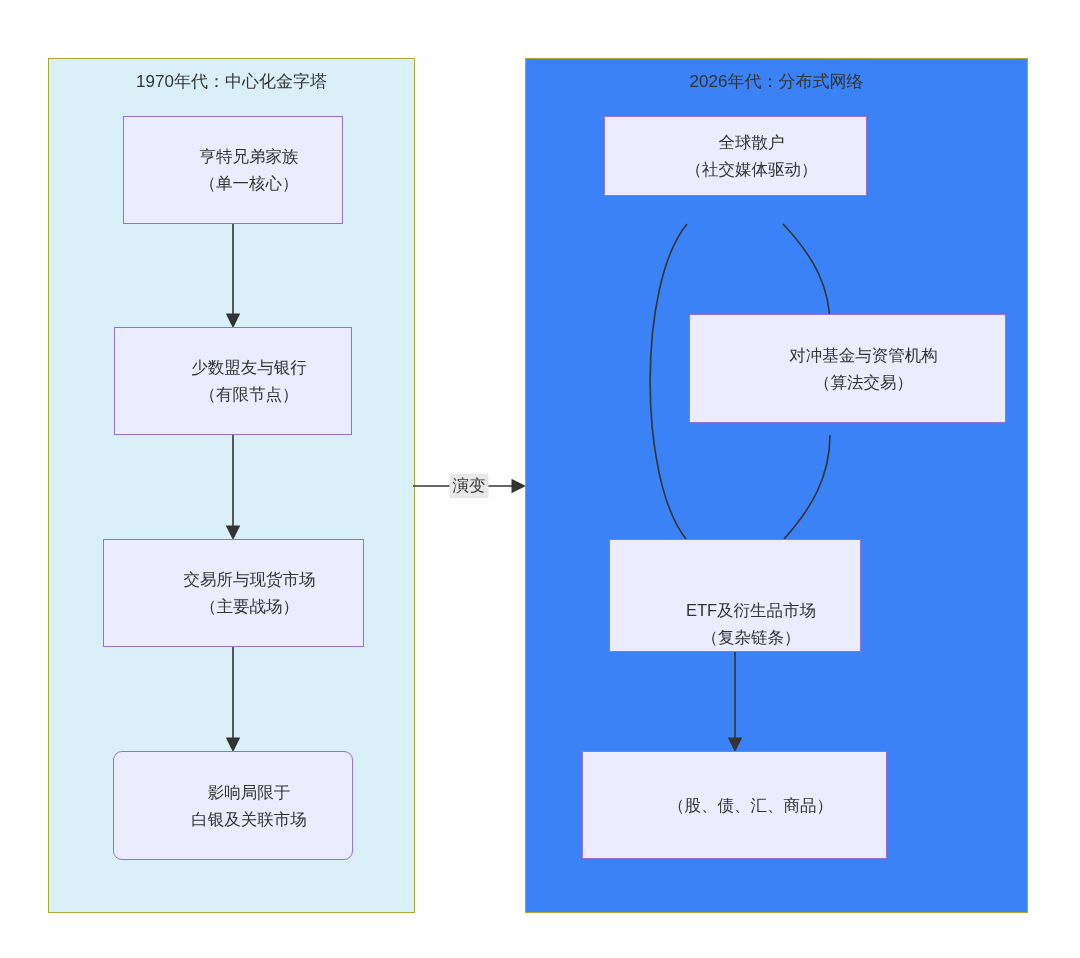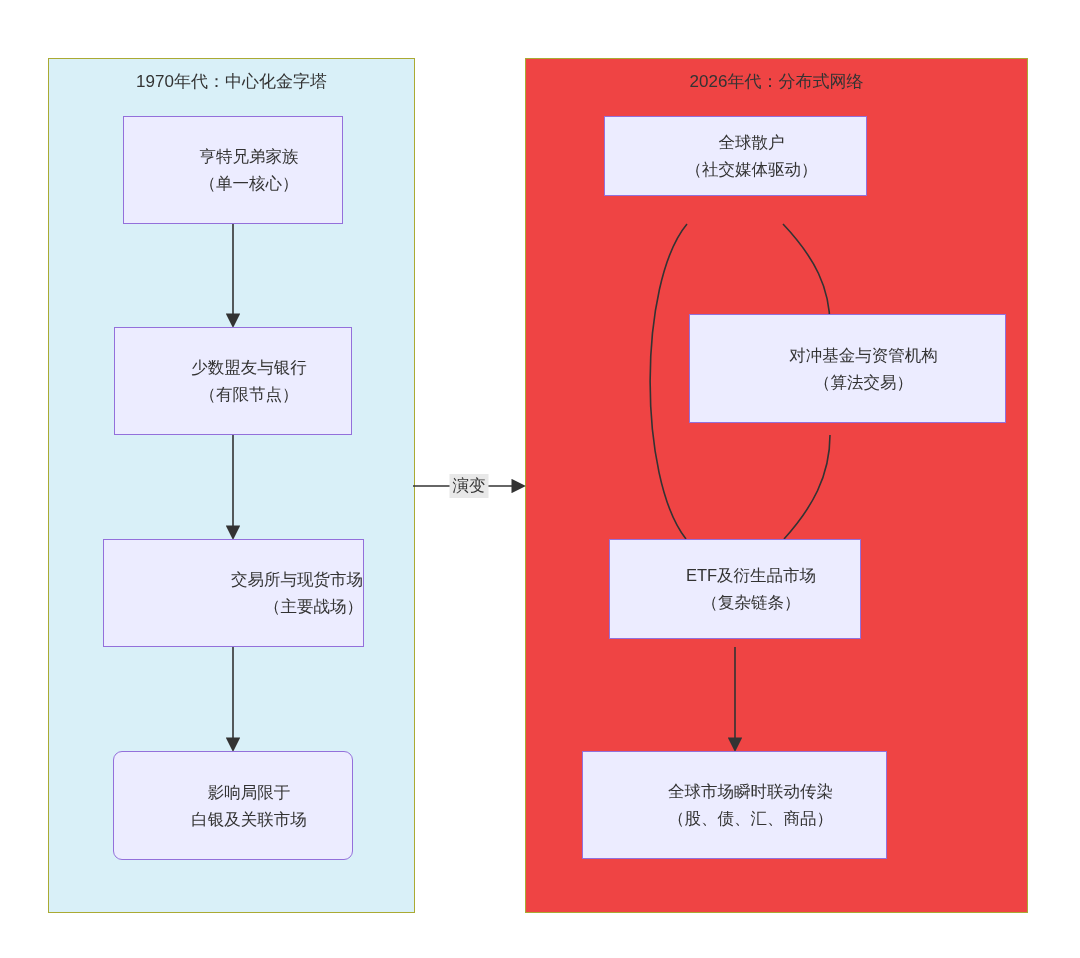--- a/index.html
+++ b/index.html
@@ -2,21 +2,21 @@
 <html><head>
 <meta charset="utf-8">
 <style>
   html,body{margin:0;padding:0;background:#ffffff;}
   .stage{
     position:relative;width:1080px;height:958px;background:#ffffff;
     font-family:"Liberation Sans", sans-serif;color:#333333;overflow:hidden;margin-top:8px;
   }
   .panel{position:absolute;border:1px solid #aaaa33;z-index:1;}
   .panel-left{left:48px;top:50px;width:365px;height:853px;background:#d9f0f8;}
-  .panel-right{left:525px;top:50px;width:501px;height:853px;background:#ef4444;text-decoration:underline;}
+  .panel-right{left:525px;top:50px;width:501px;height:853px;background:#3b82f6;text-decoration:underline;}
   .panel-title{
     position:absolute;top:11px;left:0;width:100%;text-align:center;
     font-size:17px;color:#333333;
   }
   svg.edge-layer{position:absolute;left:0;top:0;z-index:2;}
   .node{
     position:absolute;z-index:3;background:#ECECFF;border:1.3px solid #9370DB;
     display:flex;flex-direction:column;align-items:center;justify-content:center;
     text-align:center;font-size:16.5px;line-height:27px;color:#333333;
     box-sizing:border-box;
@@ -25,25 +25,25 @@
   .node span{display:block;}
   .edge-label{
     position:absolute;z-index:4;left:469px;top:478px;
     transform:translate(-50%,-50%);
     background:#e8e8e8;padding:1px 3px;font-size:16.5px;color:#333333;
     white-space:nowrap;
   }
   
   .n-hunt        {left:123px;top:108px;width:220px;height:108px;}
   .n-allies      {left:114px;top:319px;width:238px;height:108px;}
-  .n-exchanges   {left:103px;top:531px;width:261px;height:108px;align-items:flex-end;}
+  .n-exchanges   {left:103px;top:531px;width:261px;height:108px;}
   .n-silver      {left:113px;top:743px;width:240px;height:109px;border-radius:9px;}
   .n-retail      {left:604px;top:108px;width:263px;height:80px;}
   .n-hedge       {left:689px;top:306px;width:317px;height:109px;align-items:center;}
-  .n-etf         {left:609px;top:531px;width:252px;height:100px;}
+  .n-etf         {left:609px;top:531px;width:252px;height:113px;justify-content:flex-end;}
   .n-contagion   {left:582px;top:743px;width:305px;height:108px;}
 </style>
 </head>
 <body>
 
 <div class="stage">
 
   <div class="panel panel-left">
     <div class="panel-title">1970年代：中心化金字塔</div>
   </div>
@@ -94,17 +94,16 @@
   </div>
   <div class="node n-hedge">
     <span>对冲基金与资管机构</span>
     <span>（算法交易）</span>
   </div>
   <div class="node n-etf">
     <span>ETF及衍生品市场</span>
     <span>（复杂链条）</span>
   </div>
   <div class="node n-contagion">
-    <span>全球市场瞬时联动传染</span>
     <span>（股、债、汇、商品）</span>
   </div>
 
 </div>
 
 </body></html>

